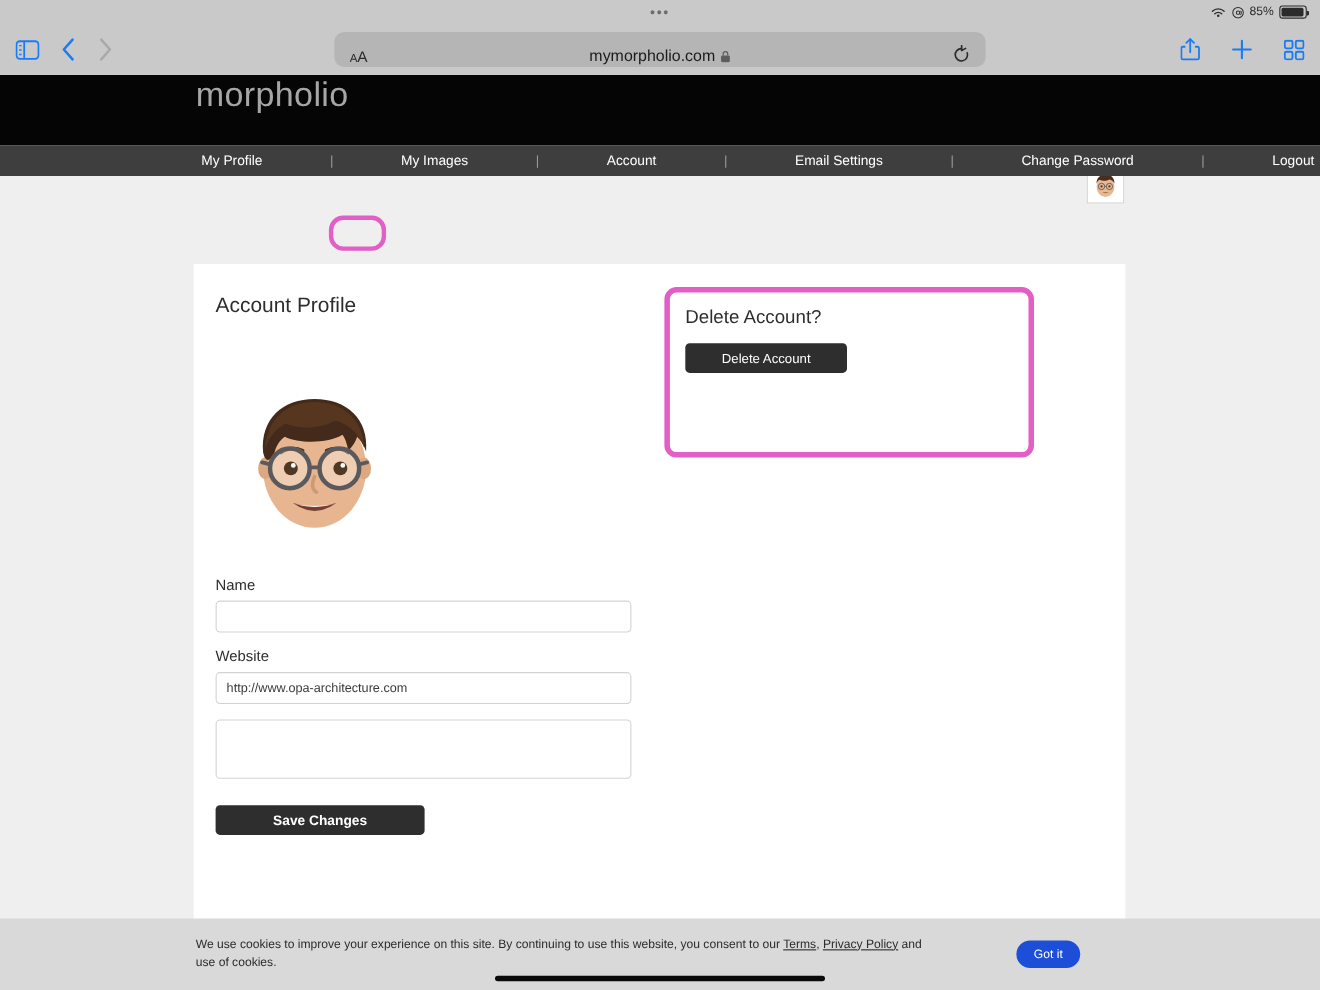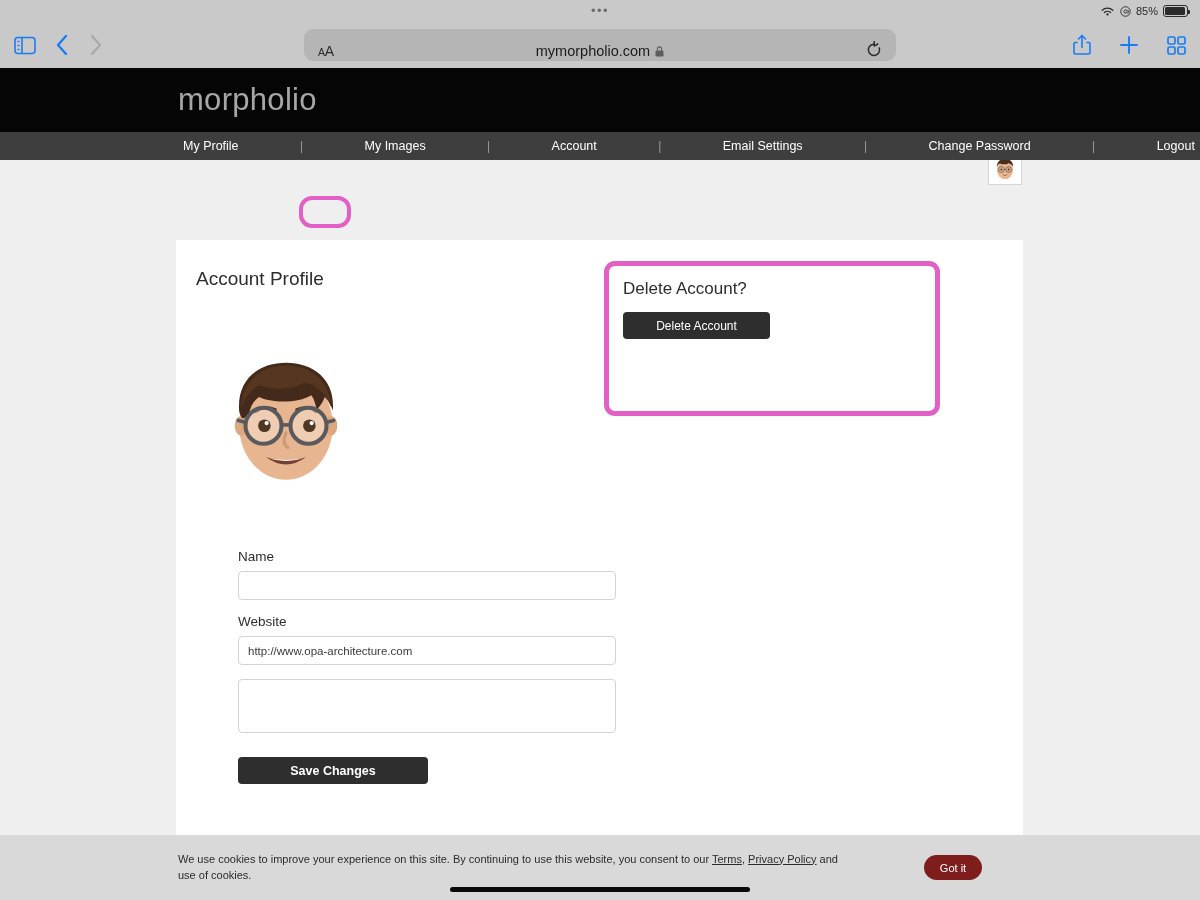--- a/index.html
+++ b/index.html
@@ -90,21 +90,21 @@
   .reload-ico { margin-left: auto; width: 16px; height: 18px; }
   .share-ico { width: 18px; height: 22px; }
   .plus-ico { width: 20px; height: 20px; }
   .tabs-ico { width: 19px; height: 19px; }
 
   
   .site { width: 1200px; height: 832px; background: #efefef; position: relative; overflow: hidden; }
 
   .site-header {
     height: 64px; background: #050505;
-    display: flex; align-items: center;
+    display: flex; align-items: flex-start;
     position: relative;
   }
   .brand {
     margin-left: 178px;
     font-size: 31px; color: #a6a6a6;
     font-weight: 400; letter-spacing: 0.3px;
   }
   .header-avatar {
     position: absolute; right: 178px; top: 83px;
     width: 34px; height: 34px;
@@ -153,23 +153,22 @@
   }
 
   .profile-pic {
     position: absolute; left: 20px; top: 85px;
     width: 180px; height: 180px;
     display: flex; align-items: center; justify-content: center;
   }
   .profile-pic svg { width: 180px; height: 180px; }
 
   .form {
-    position: absolute; left: 20px; top: 309px;
+    position: absolute; left: 20px; top: 284px;
     width: 380px;
-    margin-left: 42px;
   }
   .field-label {
     font-size: 13.5px; color: #2d2d2d;
     margin-bottom: 7px;
   }
   .field-input {
     width: 378px; height: 29px;
     border: 1px solid #d3d3d3;
     border-radius: 4px;
     background: #ffffff;
@@ -246,21 +245,21 @@
   .cookie-text {
     margin-left: 178px;
     width: 660px;
     font-size: 11px; color: #2b2b2b;
     line-height: 1.45;
   }
   .cookie-link { color: #2b2b2b; text-decoration: underline; cursor: pointer; }
   .gotit-btn {
     margin-left: 86px;
     width: 58px; height: 25px;
-    background: #7f1d1d;
+    background: #1d4ed8;
     border: none; border-radius: 13px;
     color: #ffffff;
     font-family: "Liberation Sans", sans-serif;
     font-size: 11px;
     cursor: pointer;
   }
   .home-indicator {
     position: absolute;
     left: 50%; transform: translateX(-50%);
     bottom: 8px;

